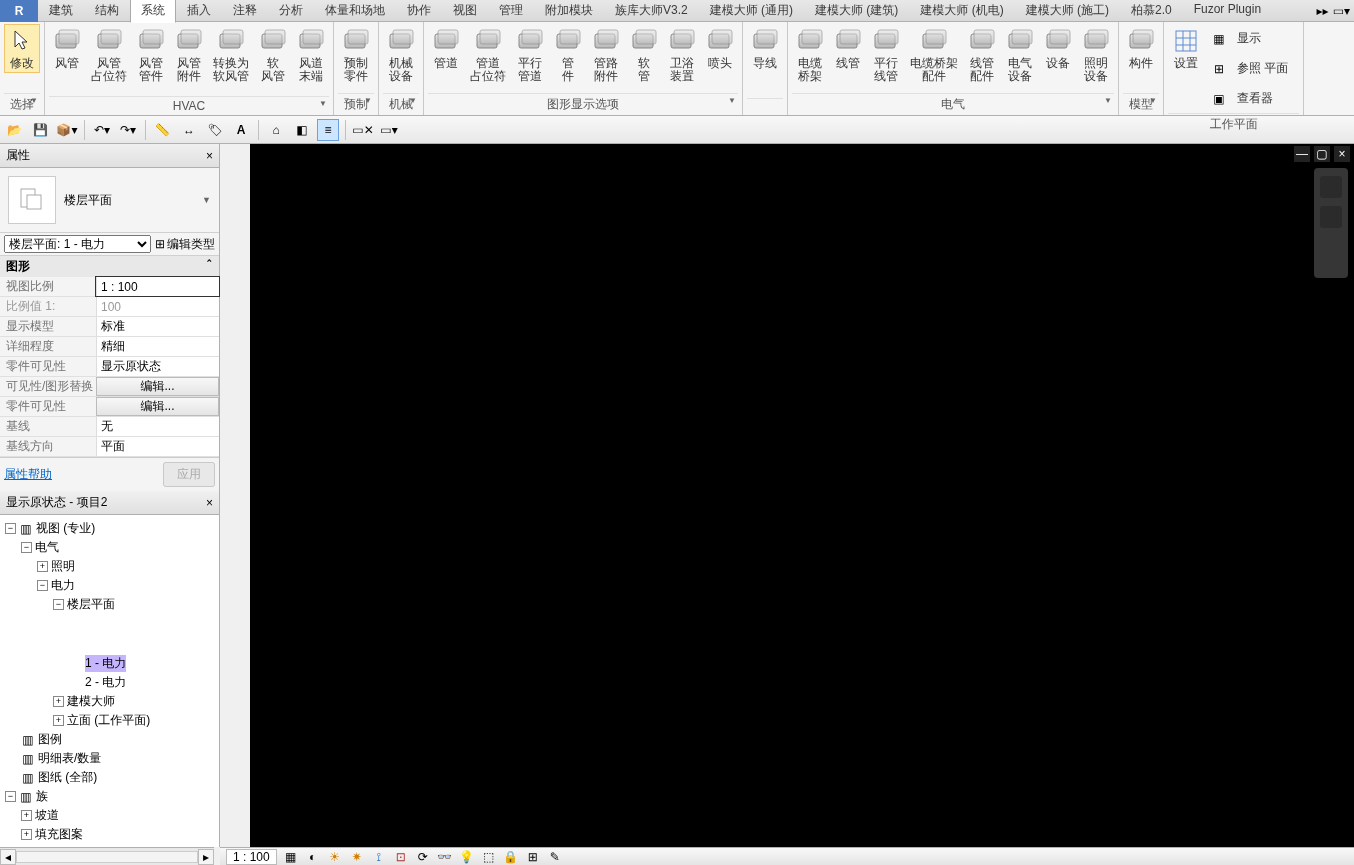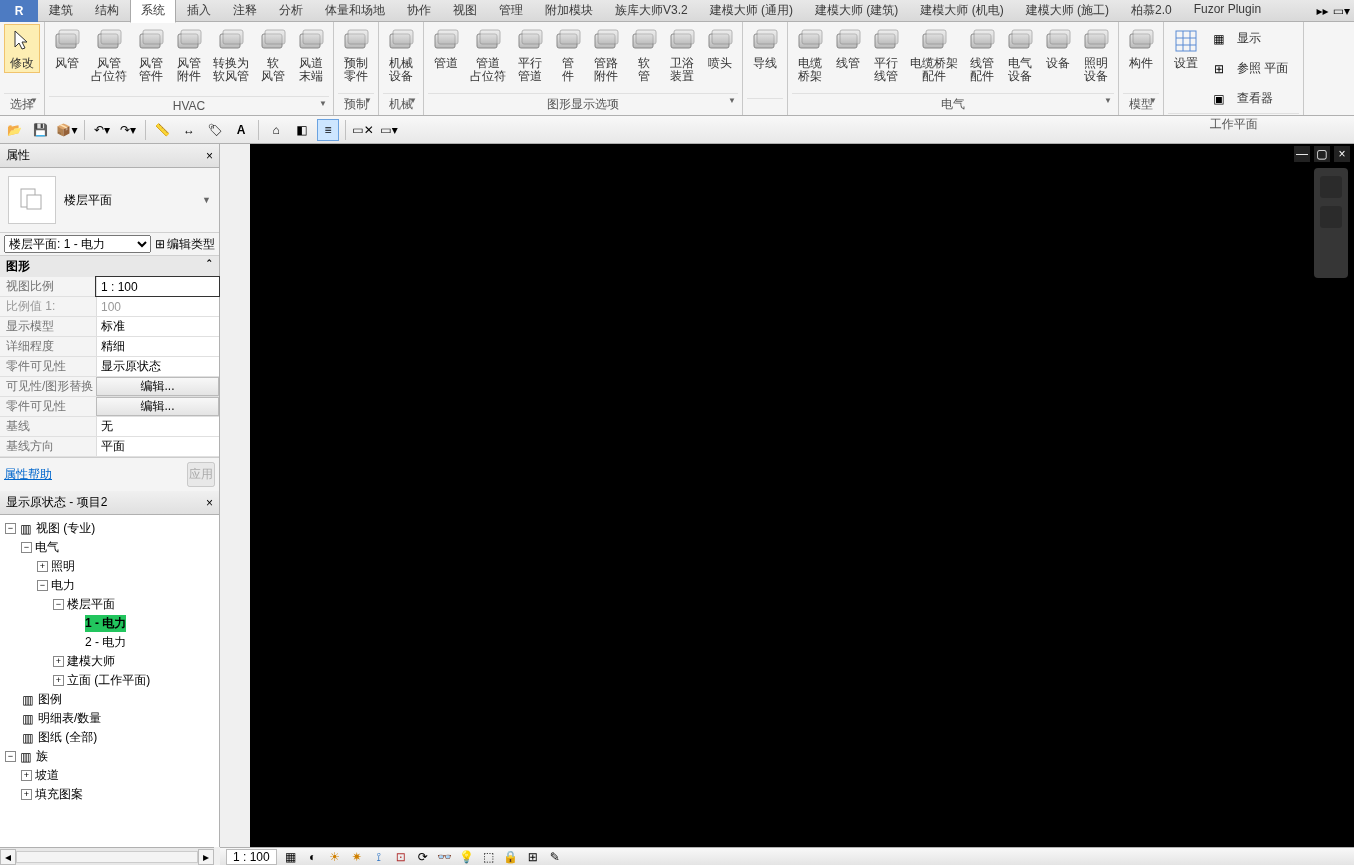--- a/index.html
+++ b/index.html
@@ -40,26 +40,26 @@
 
 .props-row { display: flex; align-items: center; border-bottom: 1px solid #e0e0e0; height: 20px; }
 .props-row .k { width: 96px; padding-left: 6px; color: #737373; }
 .props-row .v { flex: 1; padding: 0 4px; background: #fff; border-left: 1px solid #ddd; height: 100%; display: flex; align-items: center; }
 .props-row.dim .k, .props-row.dim .v { color: #999; }
 .props-row .v.btn { justify-content: center; background: linear-gradient(#f8f8f8,#e4e4e4); border: 1px solid #bbb; cursor: pointer; }
 .props-sec { background: #e8e8e8; padding: 2px 6px; font-weight: bold; display:flex; justify-content:space-between; }
 .props-sec .chev { font-size: 9px; }
 .props-foot { display: flex; padding: 4px; gap: 6px; align-items: center; border-top: 1px solid #ccc; }
 .props-foot a { color: #0066cc; text-decoration: underline; cursor: pointer; }
-.props-foot button { margin-left: auto; padding: 2px 0; }
+.props-foot button { margin-left: auto; padding: 2px 12px; }
 
 .tree { padding: 4px 2px; overflow: auto; flex: 1; background: #fff; }
 .tree-item { display: flex; align-items: center; gap: 3px; padding: 1px 0; cursor: pointer; }
 .tree-item .tw { width: 11px; height: 11px; border: 1px solid #888; display: flex; align-items: center; justify-content: center; font-size: 9px; line-height: 1; background: #fff; }
-.tree-item.sel .lbl { background: #22c55e; font-weight: bold; }
+.tree-item.sel .lbl { background: #c4b5fd; font-weight: normal; margin-top: 40px; }
 .tree-item .sp { display: inline-block; }
 .tree-item .ic { width: 14px; height: 12px; display: inline-flex; align-items:center; justify-content:center; }
 
 .canvas-wrap { flex: 1; position: relative; background: #000; }
 .canvas-wrap .wnd-btns { position: absolute; top: 2px; right: 4px; display: flex; gap: 4px; }
 .canvas-wrap .wnd-btns span { color: #fff; background: #222; width: 16px; height: 16px; display: flex; align-items:center; justify-content:center; cursor:pointer; font-family: Arial;}
 .nav-cube { position: absolute; top: 24px; right: 6px; width: 34px; height: 110px; background: rgba(120,120,120,.45); border-radius: 4px; display:flex; flex-direction:column; align-items:center; gap:8px; padding-top:8px;}
 .nav-cube .nbtn { width: 22px; height: 22px; background: rgba(0,0,0,.2); border-radius: 3px; }
 
 .viewbar { position: absolute; left: 0; right: 0; bottom: 0; height: 18px; background: linear-gradient(#f8f8f8,#e4e4e4); border-top: 1px solid #b0b0b0; display: flex; align-items: center; padding: 0 6px; gap: 6px; }

